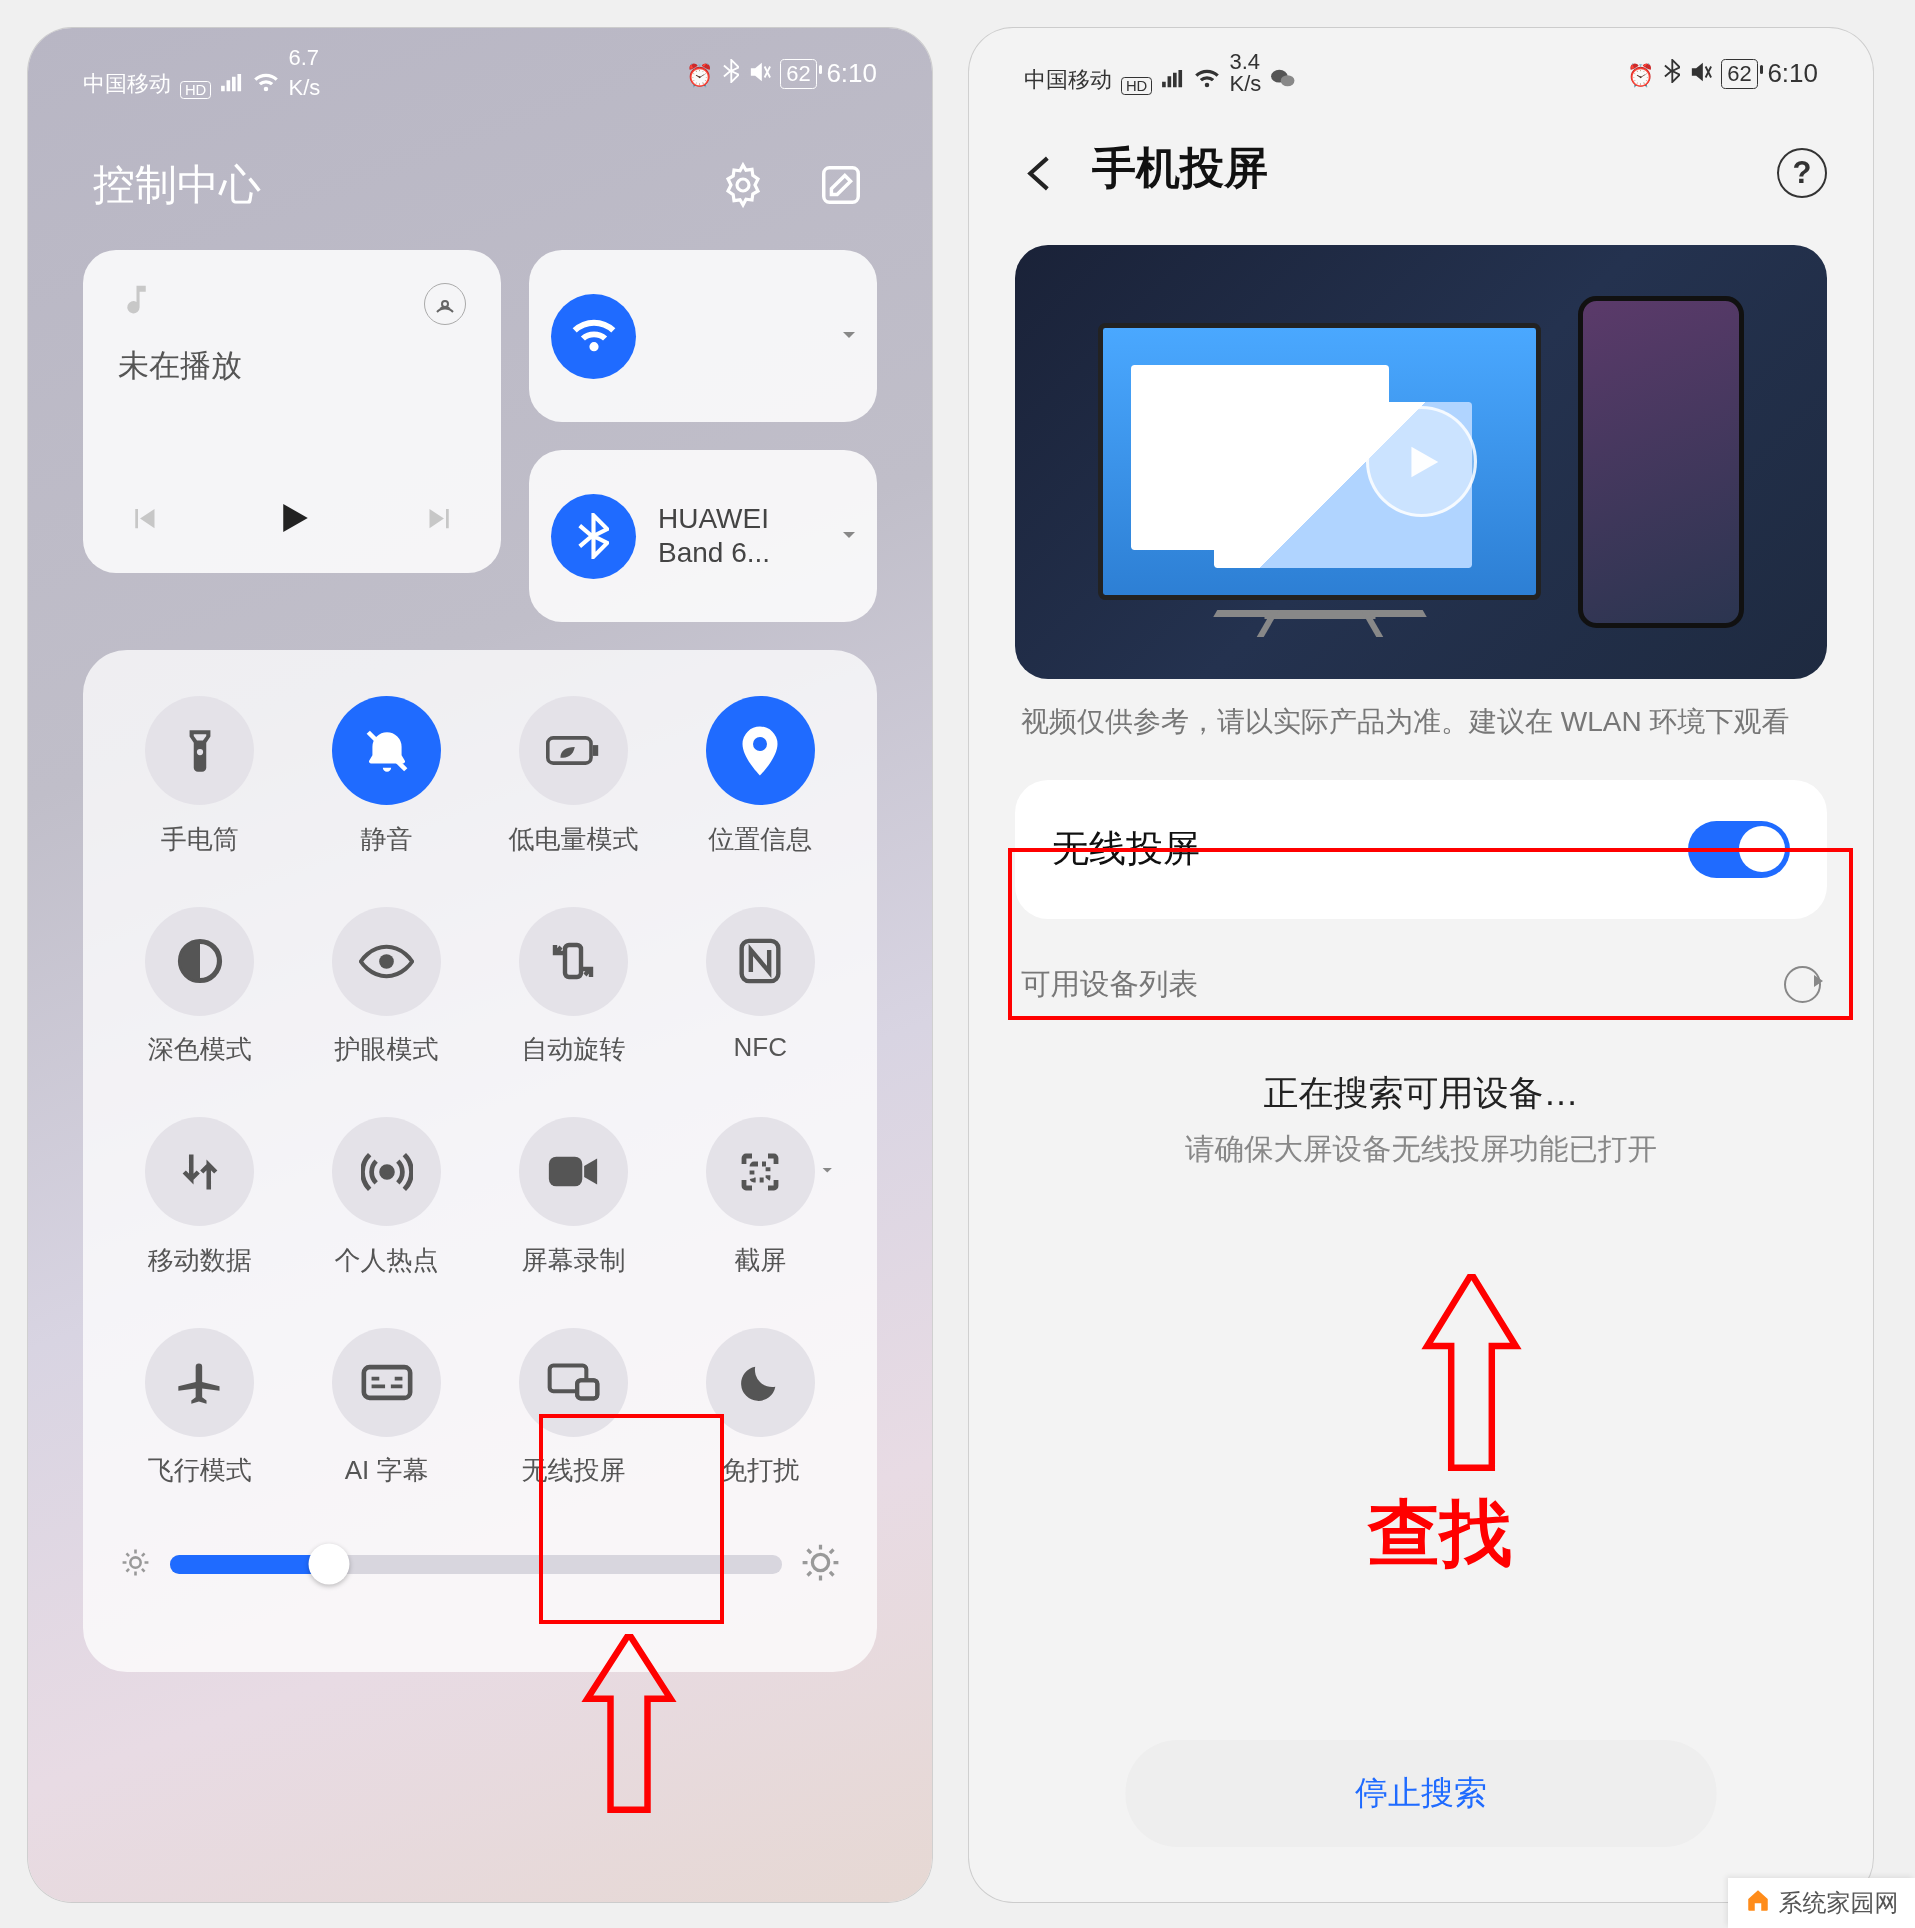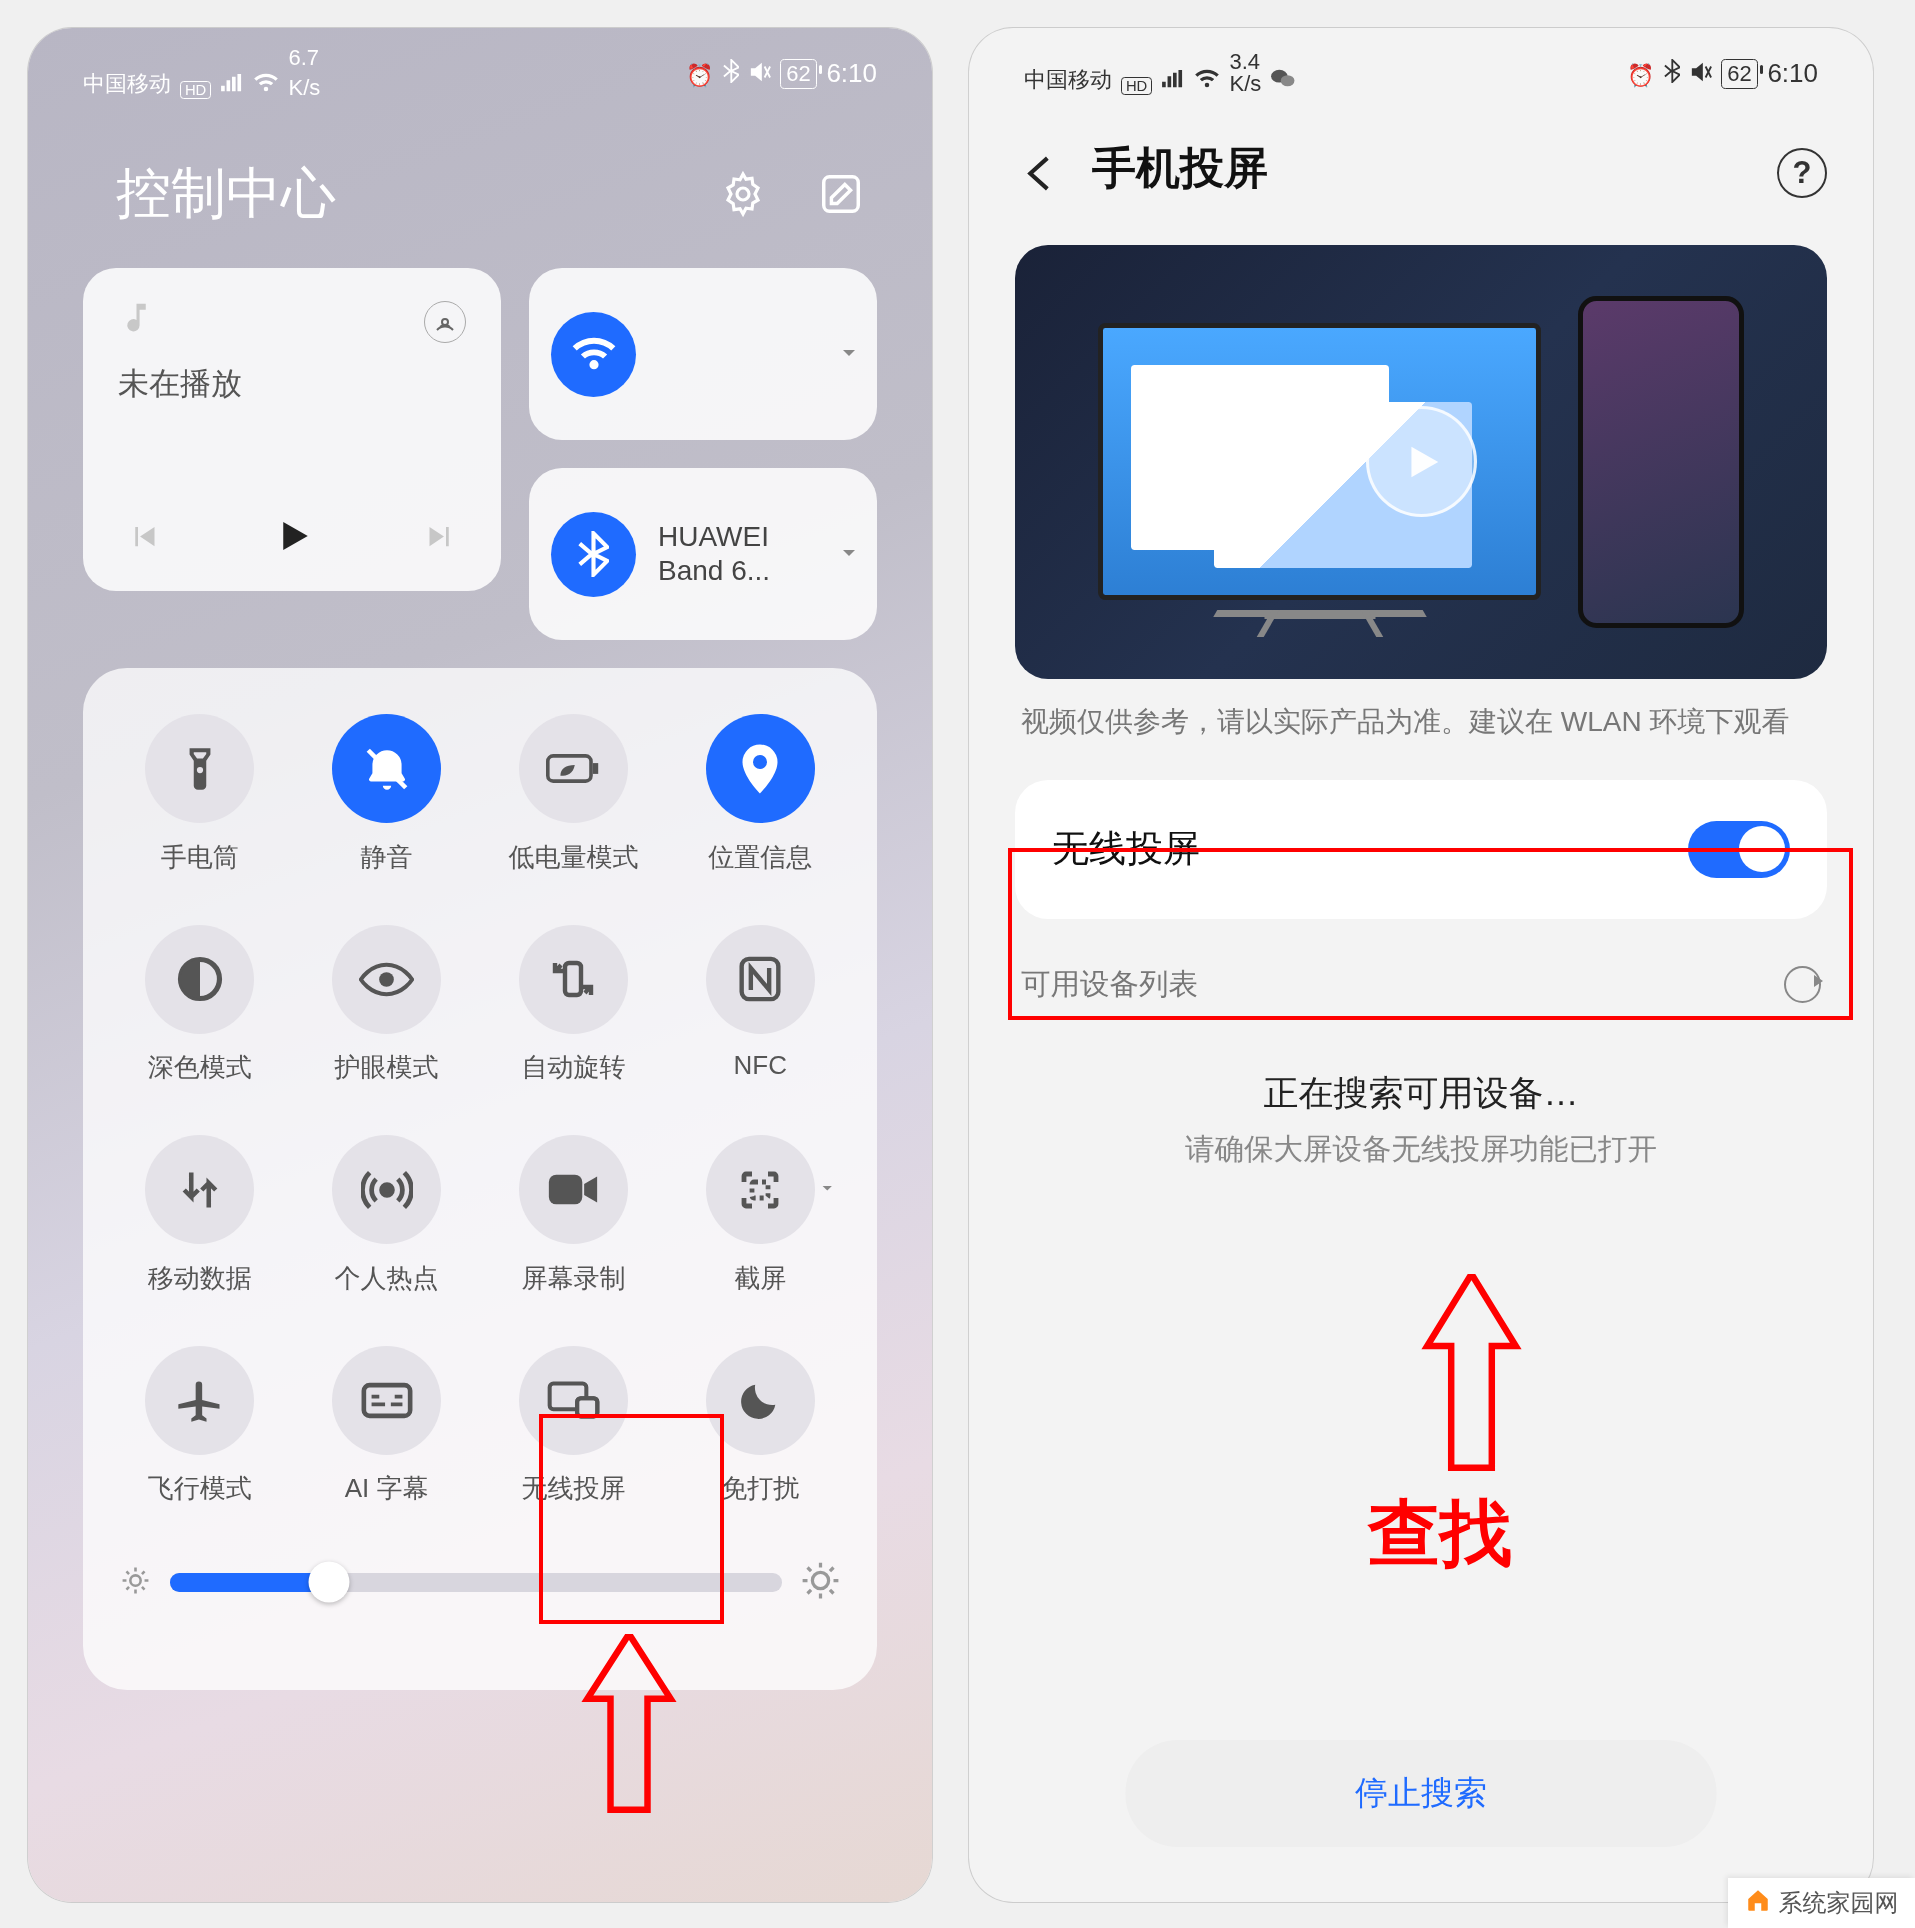--- a/index.html
+++ b/index.html
@@ -46,21 +46,21 @@
   }
   .status-left span, .status-right span { font-size: 22px; }
 
   .cc-header {
     display: flex;
     align-items: center;
     justify-content: space-between;
     padding: 55px 65px 37px 65px;
     color: #fff;
   }
-  .cc-title { font-size: 55px; font-weight: 500; margin-left: 23px; }
+  .cc-title { font-size: 42px; font-weight: 500; }
   .cc-header-icons { display: flex; gap: 46px; }
   .cc-hicon { width: 52px; height: 52px; display:flex; align-items:center; justify-content:center; }
 
   .cc-row1 {
     display: flex;
     gap: 28px;
     padding: 0 55px;
   }
   .media-card {
     flex: 1;

